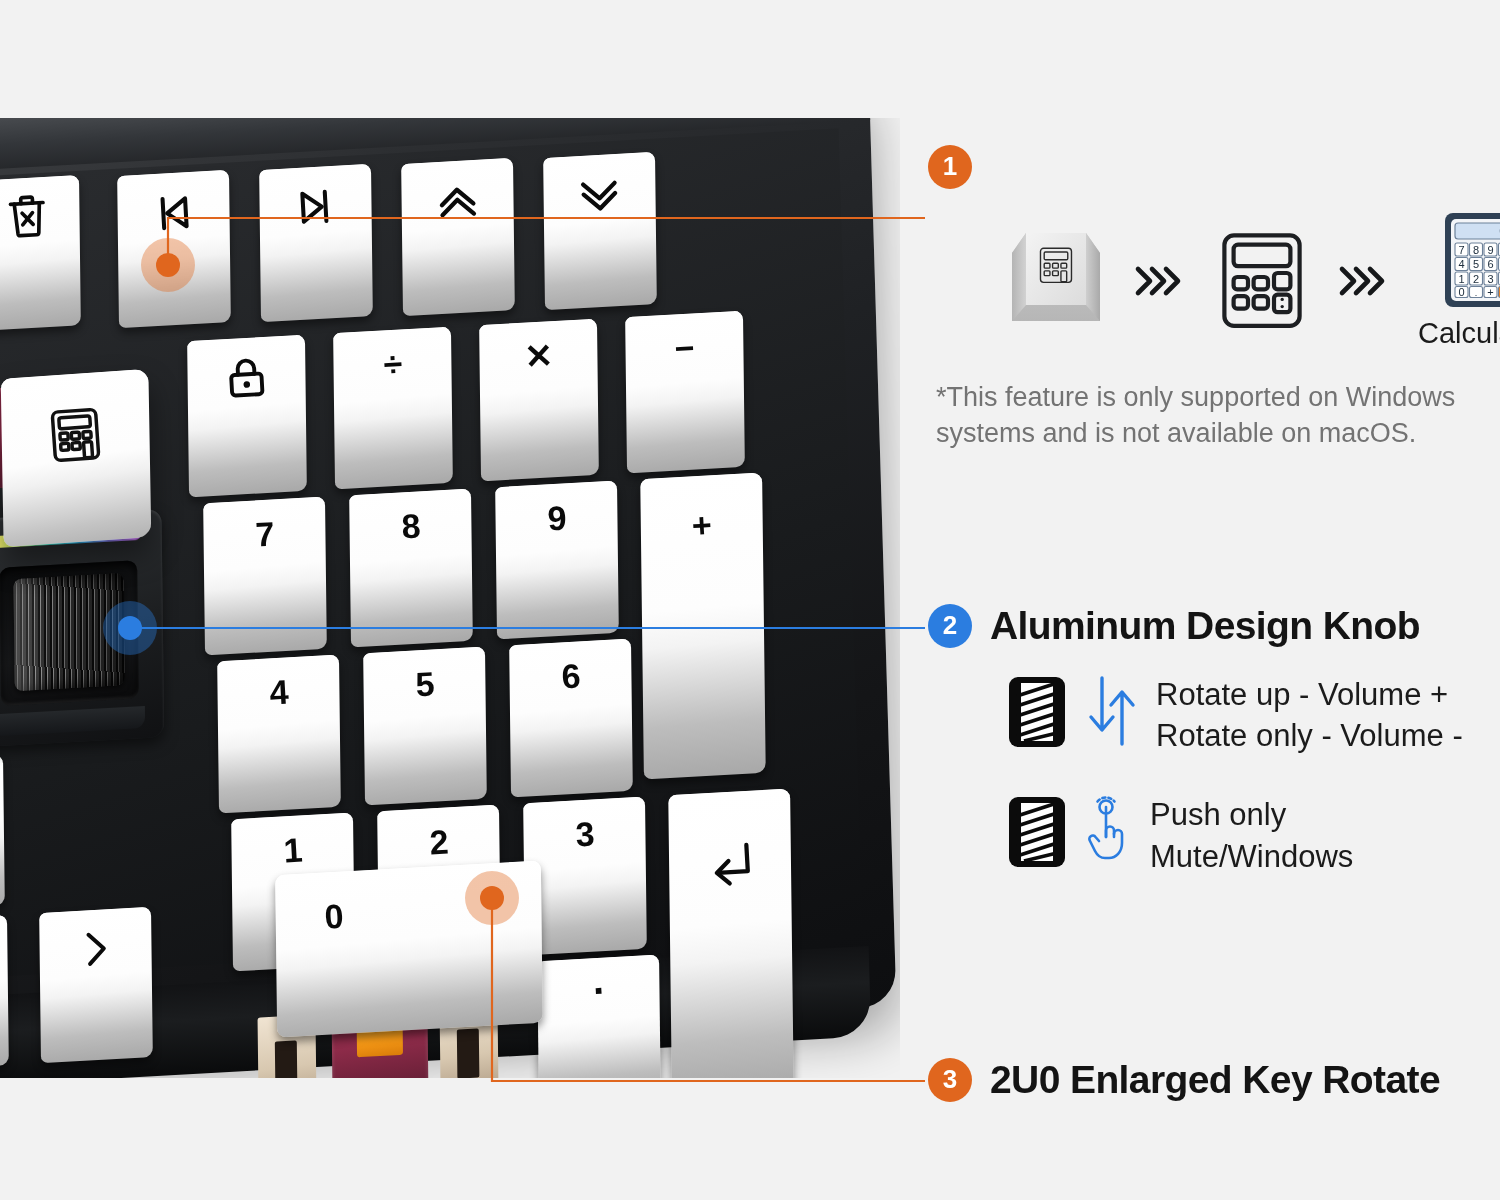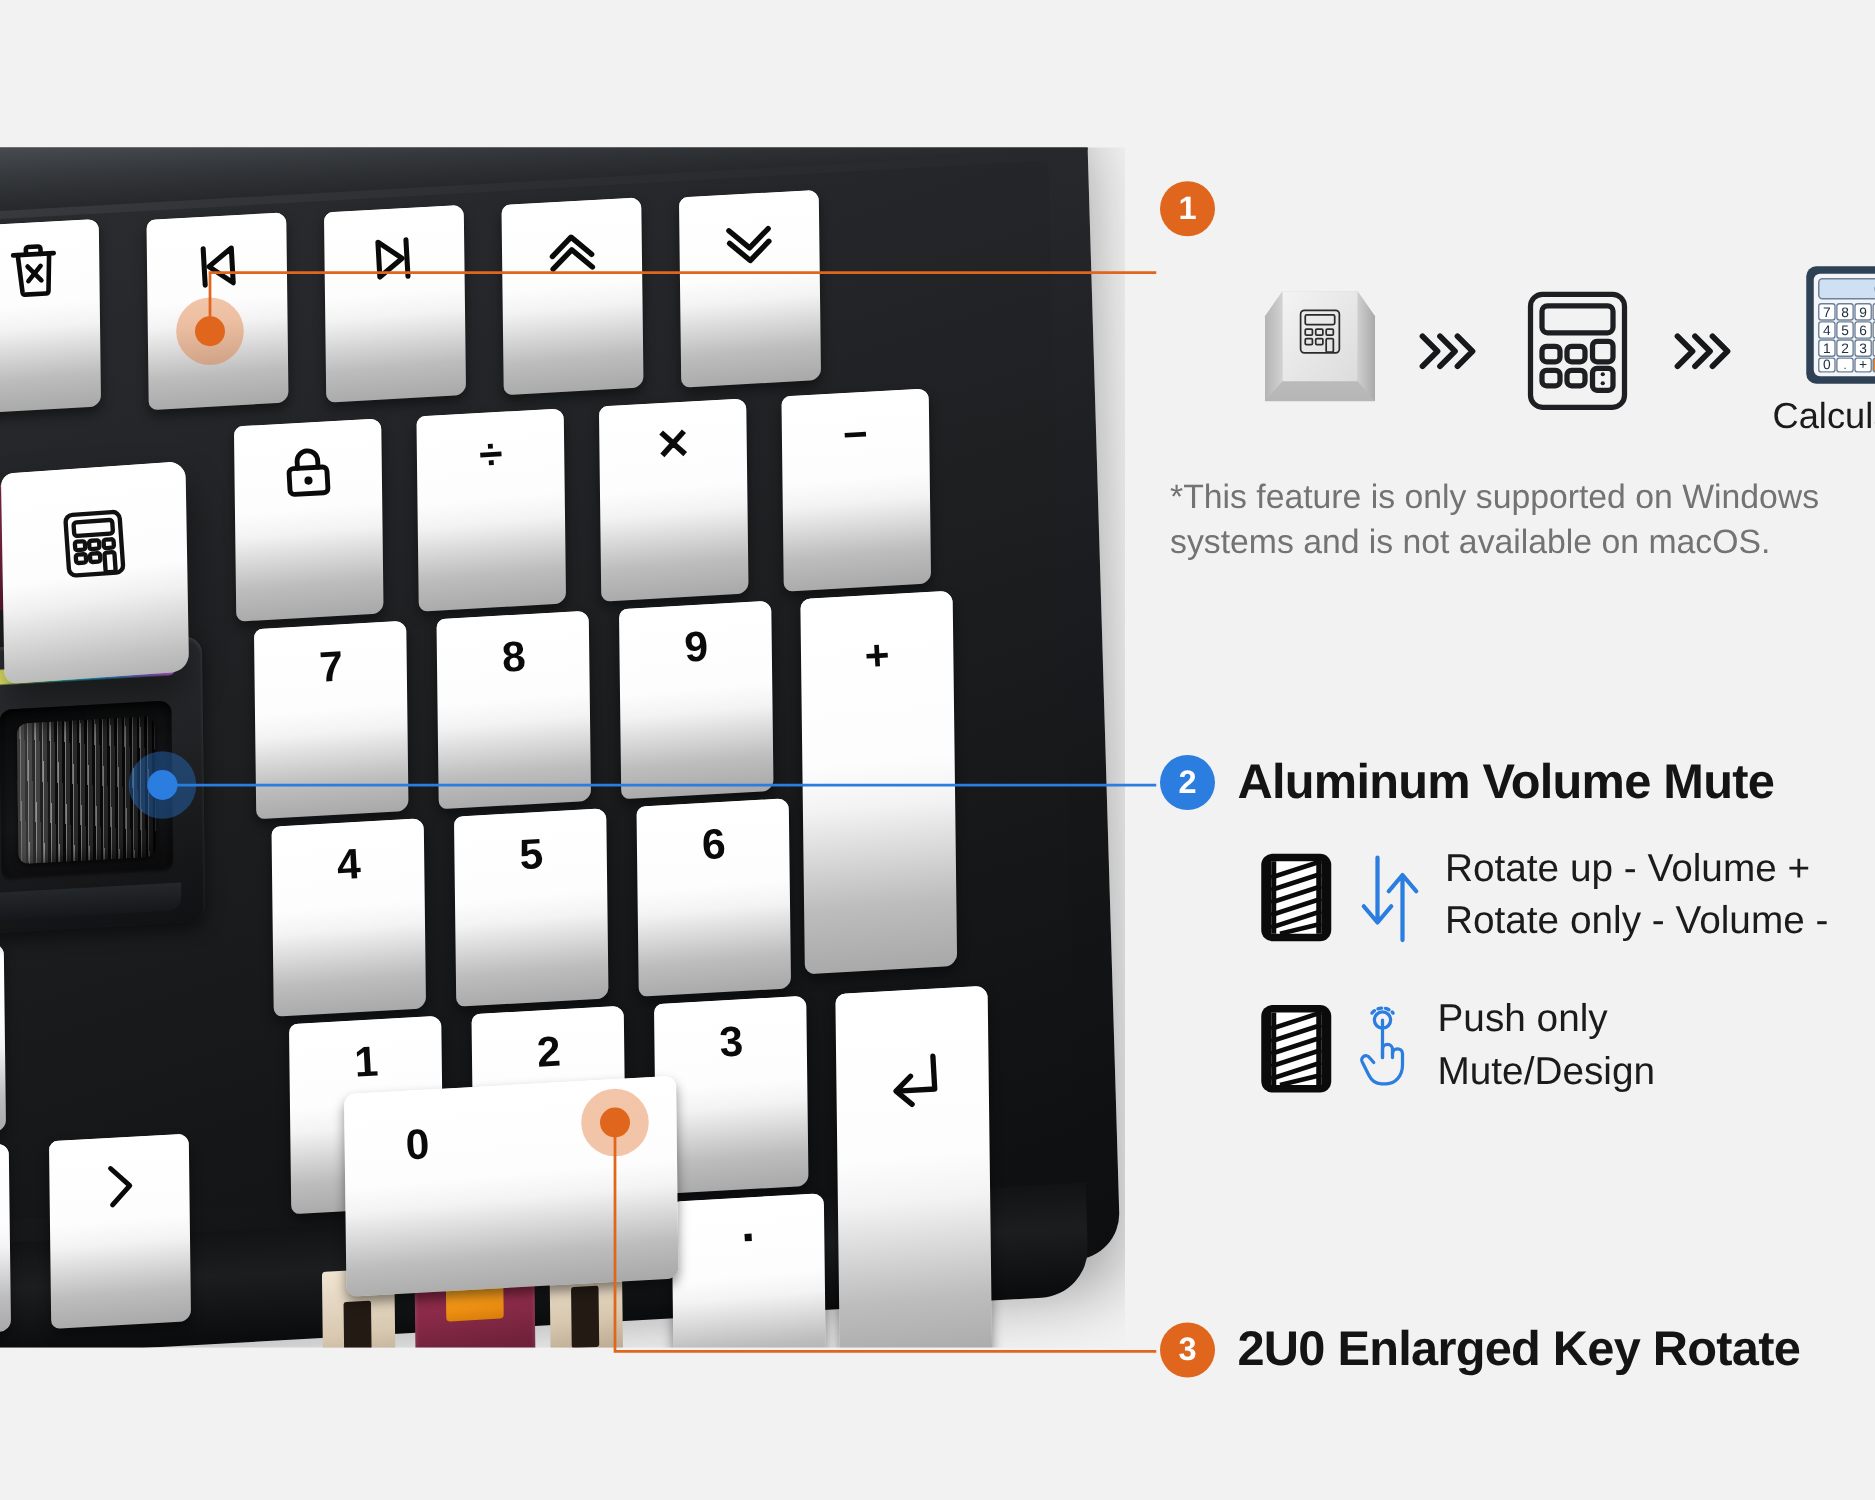--- a/index.html
+++ b/index.html
@@ -206,21 +206,21 @@
   .chev { display: flex; align-items: center; color: #17191b; }
   .footnote {
     margin-left: 8px; margin-top: 30px;
     font-size: 27px; line-height: 1.32; color: #737373;
     max-width: 600px;
     font-family: "Liberation Sans", sans-serif;
   }
 
   
   .knob-rows { margin-left: 78px; margin-top: 26px; display: flex; flex-direction: column; gap: 38px; }
-  .knob-row { display: flex; align-items: flex-end; gap: 16px; }
+  .knob-row { display: flex; align-items: flex-start; gap: 16px; }
   .knob-row-text { font-size: 31px; line-height: 1.33; color: #1b1b1b; white-space: nowrap; font-family: "Liberation Sans", sans-serif; }
 </style>
 </head>
 <body>
 
 <div id="stage">
 
   <div id="kb-photo">
     <div class="kb-body"></div>
     <div class="kb-top-bevel"></div>
@@ -538,21 +538,21 @@
         <span class="flow-caption">Calculator</span>
       </div>
     </div>
 
     <div class="footnote">*This feature is only supported on Windows systems and is not available on macOS.</div>
   </div>
 
   <div class="callout" style="left:928px; top:604px;">
     <div class="callout-head">
       <span class="badge" style="background:#2B7DE0;">2</span>
-      <span class="callout-title">Aluminum Volume Mute</span>
+      <span class="callout-title">Aluminum Design Knob</span>
     </div>
 
     <div class="knob-rows">
 
       <div class="knob-row">
         <svg width="62" height="76" viewBox="0 0 62 76">
           <rect x="3" y="3" width="56" height="70" rx="9" fill="#0b0b0b"></rect>
           <rect x="11" y="9" width="40" height="58" fill="#ffffff"></rect>
           <g stroke="#0b0b0b" stroke-width="3.6">
             <path d="M11 22 51 9"></path>
@@ -592,21 +592,21 @@
         </svg>
         <svg width="50" height="74" viewBox="0 0 50 74" fill="none" stroke="#2B7DE0" stroke-width="2.6" stroke-linejoin="round" stroke-linecap="round">
           <circle cx="22" cy="13" r="6.5"></circle>
           <path d="M13.5 7.5a11 11 0 0 1 17 0" stroke-dasharray="3 3"></path>
           <path d="M22 13 V43"></path>
           <path d="M22 43v-6.5a4 4 0 0 1 8 0V43"></path>
           <path d="M30 40a4 4 0 0 1 8 0v9c0 9-6 15-13 15h-4c-5 0-8-3-10-7l-5-10a3.4 3.4 0 0 1 5.5-4l3.5 4"></path>
         </svg>
         <div>
           <div class="knob-row-text">Push only</div>
-          <div class="knob-row-text">Mute/Design</div>
+          <div class="knob-row-text">Mute/Windows</div>
         </div>
       </div>
 
     </div>
   </div>
 
   <div class="callout" style="left:928px; top:1058px;">
     <div class="callout-head">
       <span class="badge" style="background:#E0661E;">3</span>
       <span class="callout-title">2U0 Enlarged Key Rotate</span>

